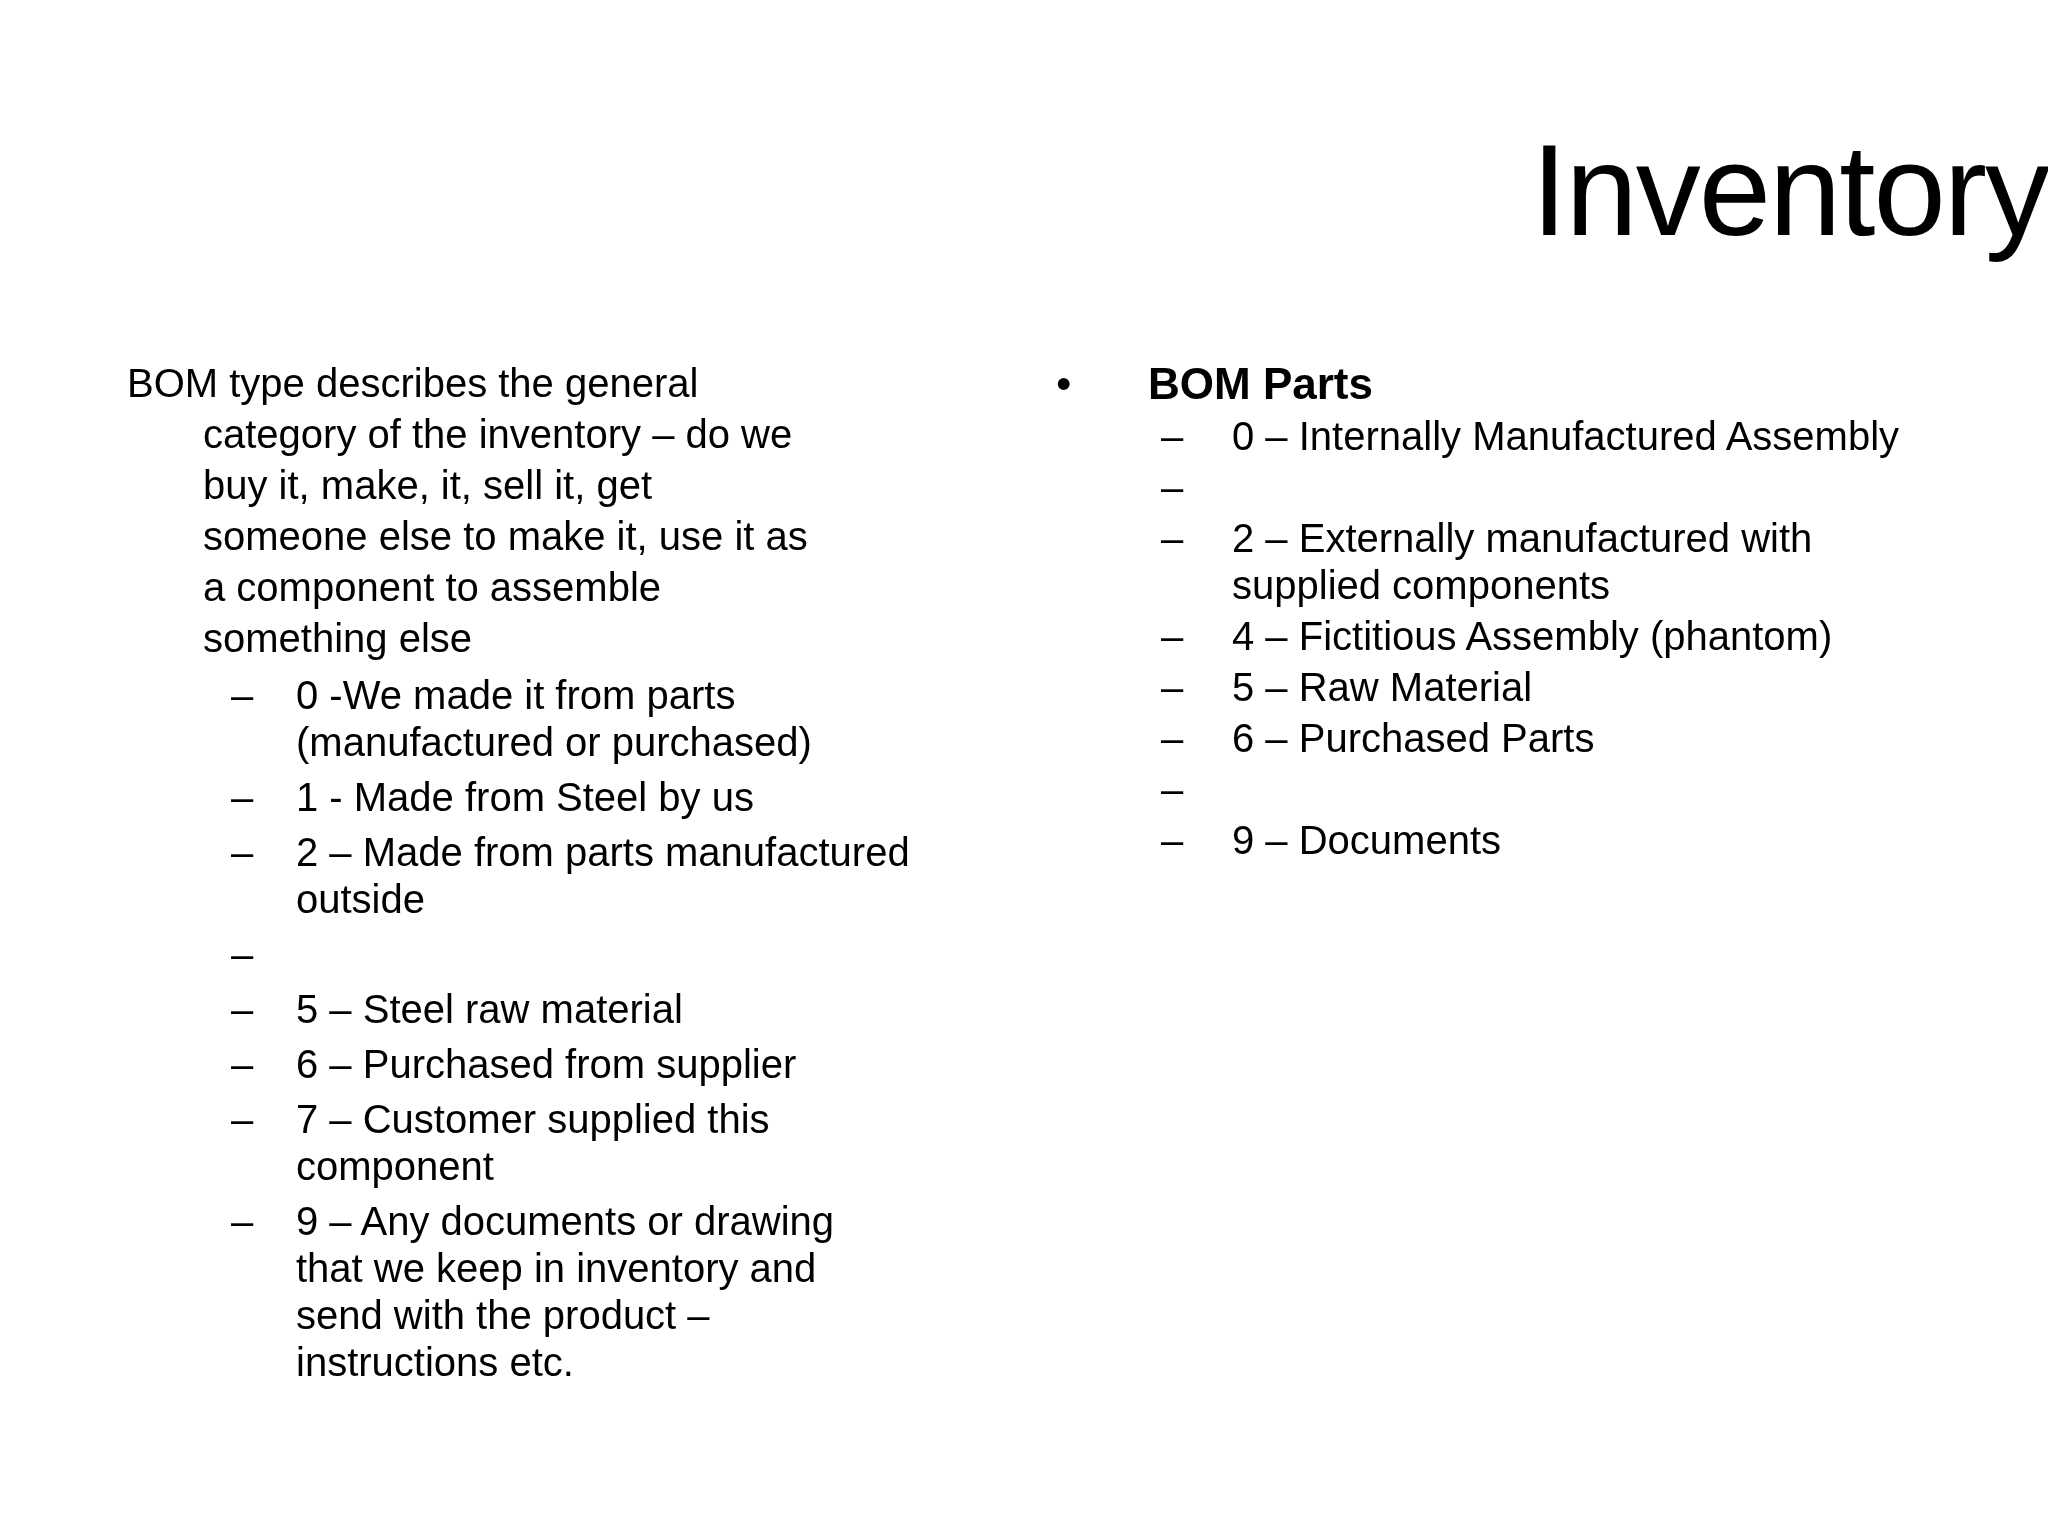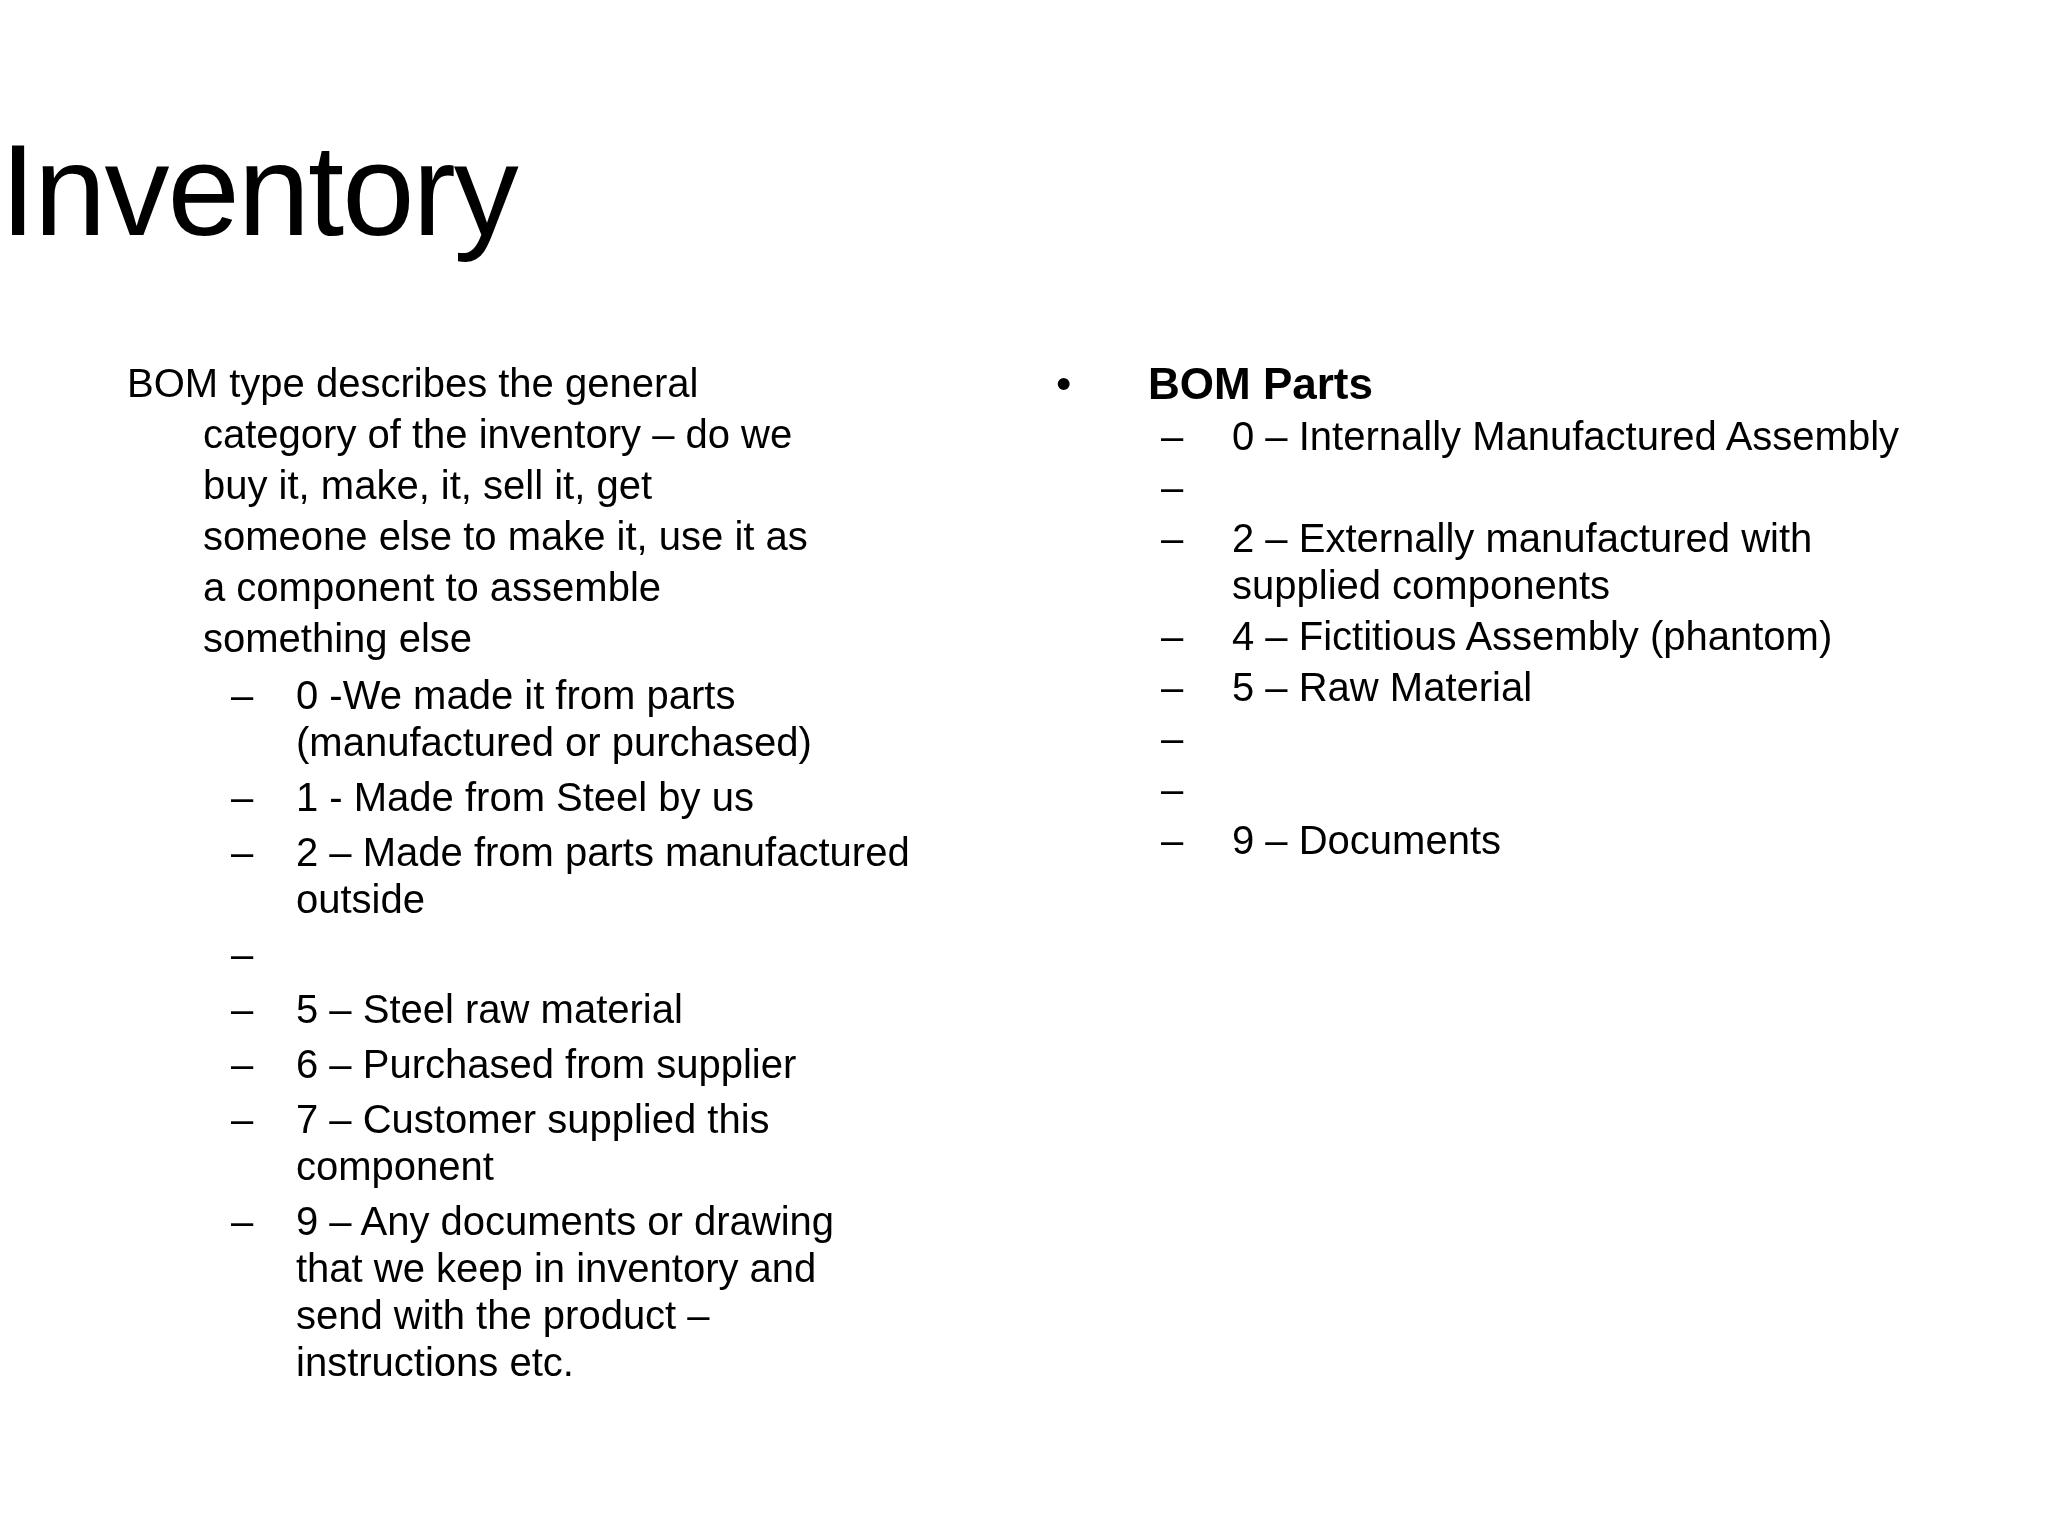--- a/index.html
+++ b/index.html
@@ -10,21 +10,21 @@
     background: #ffffff;
     color: #000000;
     font-family: "Liberation Sans", "DejaVu Sans", sans-serif;
     overflow: hidden;
   }
   .title {
     position: absolute;
     top: 116px;
     left: 0;
     width: 2048px;
-    text-align: left;
+    text-align: right;
     font-size: 130px;
     line-height: 1.15;
     font-weight: 400;
     letter-spacing: -2px;
   }
   .col {
     position: absolute;
     top: 358px;
   }
   .left-col  { left: 127px;  width: 910px; }
@@ -140,20 +140,21 @@
       <div class="item">
         <span class="dash">–</span>
         <span class="text">4 – Fictitious Assembly (phantom)</span>
       </div>
       <div class="item">
         <span class="dash">–</span>
         <span class="text">5 – Raw Material</span>
       </div>
       <div class="item">
         <span class="dash">–</span>
+        <span class="text">6 – Purchased Parts</span>
       </div>
       <div class="item">
         <span class="dash">–</span>
       </div>
       <div class="item">
         <span class="dash">–</span>
         <span class="text">9 – Documents</span>
       </div>
     </div>
   </div>

